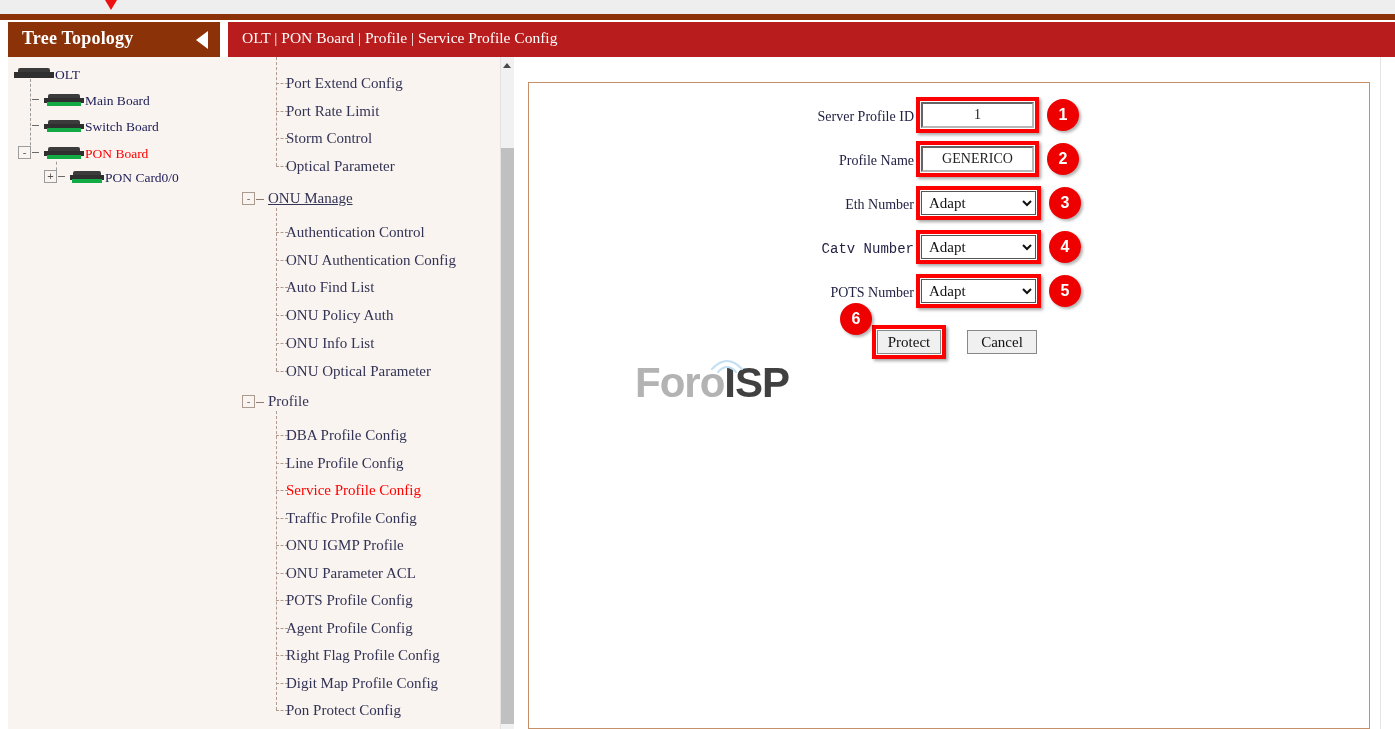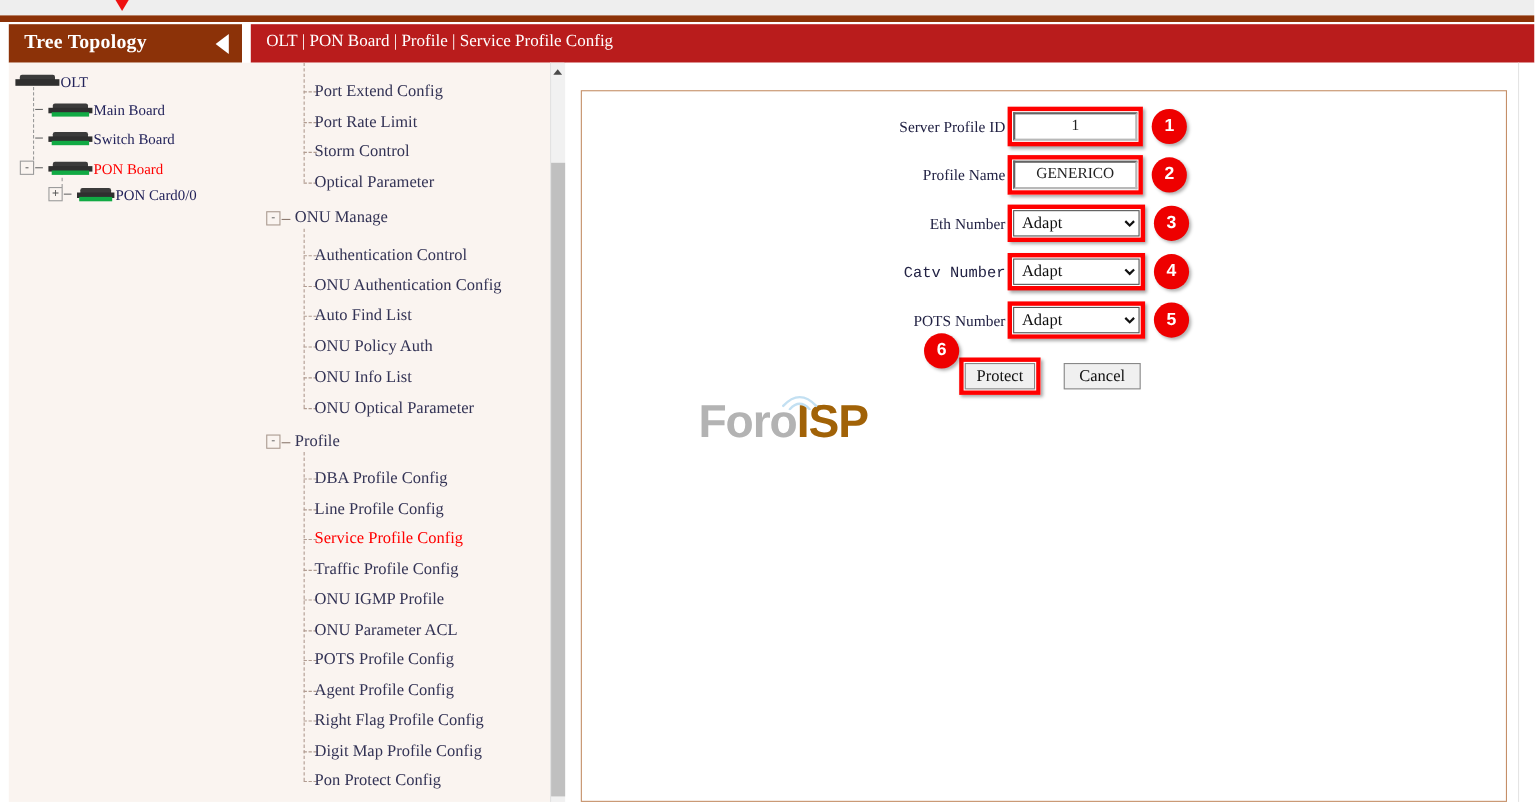--- a/index.html
+++ b/index.html
@@ -164,21 +164,21 @@
   }
 
   
   .wm {
     position:absolute; left:620px; top:338px;
     font-family:"Liberation Sans", sans-serif;
     font-size:42px; font-weight:bold; letter-spacing:-1px;
     user-select:none;
   }
   .wm .a { color:#b3b3b3; }
-  .wm .b { color:#a16207;margin-top:37px; }
+  .wm .b { color:#404040;margin-top:37px; }
   .wm-arc {
     position:absolute; left:694px; top:334px; width:36px; height:18px;
   }
 
   
   .form { position:absolute; left:0; top:0; }
   .flabel {
     position:absolute; text-align:right;
     font-size:14px; color:#222244;
   }
@@ -272,21 +272,21 @@
       <div class="mhdash" style="left: 48px; top: 26px; position: absolute;"></div>
       <div class="menu-item" style="left: 58px; top: 18px;">Port Extend Config</div>
       <div class="mhdash" style="left: 48px; top: 54px; position: absolute;"></div>
       <div class="menu-item" style="left: 58px; top: 46px;">Port Rate Limit</div>
       <div class="mhdash" style="left: 48px; top: 81px; position: absolute;"></div>
       <div class="menu-item" style="left: 58px; top: 73px;">Storm Control</div>
       <div class="mhdash" style="left: 48px; top: 109px; position: absolute;"></div>
       <div class="menu-item" style="left: 58px; top: 101px;">Optical Parameter</div>
       <div class="mgbox" style="left: 14px; top: 135px;">-</div>
       <div class="mgdash" style="left: 28px; top: 142px;"></div>
-      <div class="menu-item group" style="left: 40px; top: 133px;">ONU Manage</div>
+      <div class="menu-item group" style="left: 40px; top: 133px; text-decoration: underline;">ONU Manage</div>
       <div class="mhdash" style="left: 48px; top: 175px; position: absolute;"></div>
       <div class="menu-item" style="left: 58px; top: 167px;">Authentication Control</div>
       <div class="mhdash" style="left: 48px; top: 203px; position: absolute;"></div>
       <div class="menu-item" style="left: 58px; top: 195px;">ONU Authentication Config</div>
       <div class="mhdash" style="left: 48px; top: 230px; position: absolute;"></div>
       <div class="menu-item" style="left: 58px; top: 222px;">Auto Find List</div>
       <div class="mhdash" style="left: 48px; top: 258px; position: absolute;"></div>
       <div class="menu-item" style="left: 58px; top: 250px;">ONU Policy Auth</div>
       <div class="mhdash" style="left: 48px; top: 286px; position: absolute;"></div>
       <div class="menu-item" style="left: 58px; top: 278px;">ONU Info List</div>

